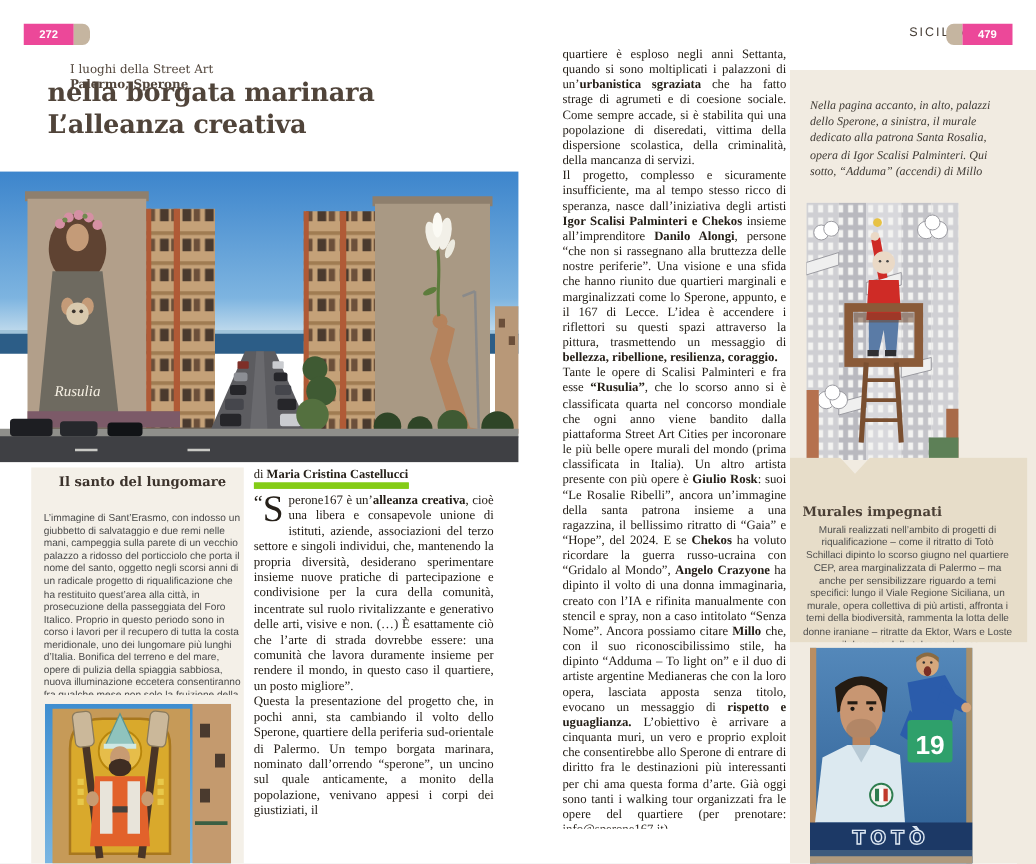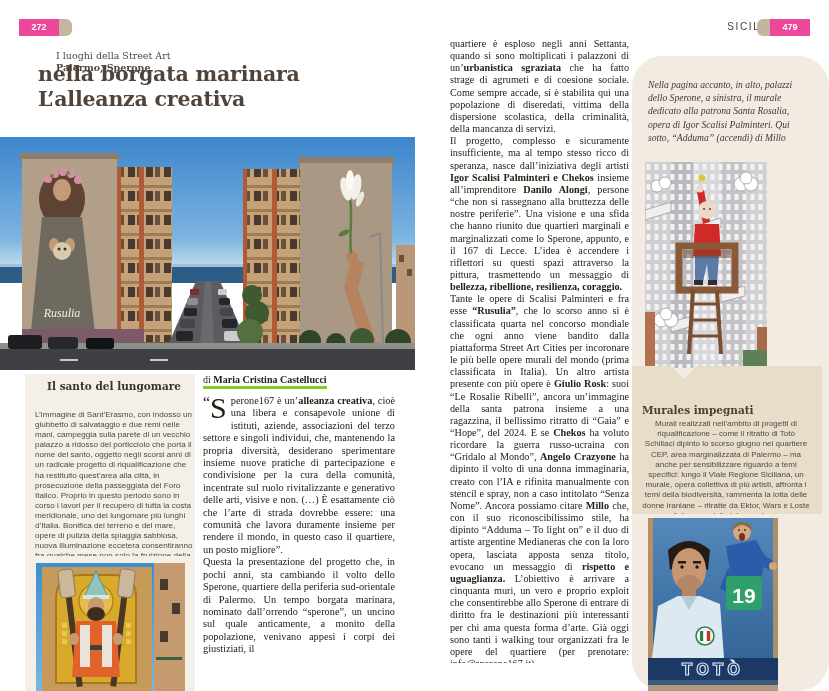--- a/index.html
+++ b/index.html
@@ -25,31 +25,31 @@
   .fig svg{display:block;}
   
   .side-panel{position:absolute;left:25px;top:374px;width:170px;height:317px;background:#f4f0e8;}
   .sidebox{position:absolute;left:35px;top:380px;width:158px;height:176px;overflow:hidden;}
   .sidebox h3{margin:0 0 18px 0;font-family:"DejaVu Serif",serif;font-size:10.5px;color:#3c332c;text-align:center;}
   .sidebox p{margin:0;font-family:"Liberation Sans",sans-serif;font-size:8.1px;
              line-height:10.1px;color:#4a4a4a;}
   
   .article-col{position:absolute;left:203px;top:374px;width:192px;height:317px;overflow:hidden;}
   .byline{font-size:10px;margin-bottom:10px;}
-  .byline span{border-bottom:3px solid #84cc16;padding-bottom:1px;}
+  .byline span{border-bottom:5px solid #84cc16;padding-bottom:1px;}
   .byline .name{font-weight:bold;}
   .body-text{margin:0;font-size:10.3px;line-height:12.4px;text-align:justify;hyphens:auto;}
   .rb{font-weight:bold;}
   .dropwrap{float:left;display:flex;align-items:flex-start;margin:1px 4px 0 0;}
   .oq{font-size:16px;line-height:13px;color:#262019;}
   .dc{font-size:30px;line-height:24px;font-family:"Liberation Serif",serif;}
   .right-col{position:absolute;left:450px;top:38px;width:179px;height:625px;overflow:hidden;}
   .right-col .body-text{font-size:10.2px;line-height:12.15px;}
   
-  .strip{position:absolute;left:632px;top:56px;width:197px;height:635px;background:#f1ebe1;border-radius:31px;}
+  .strip{position:absolute;left:632px;top:56px;width:197px;height:635px;background:#f1ebe1;}
   .photo-caption{position:absolute;left:16px;top:22px;width:152px;font-style:italic;
           font-size:9.6px;line-height:13.2px;color:#3f3a34;}
   .info-box{position:absolute;left:0;top:310px;width:190px;height:148px;background:#e7ddc9;
           clip-path:polygon(0 0,40px 0,52px 13px,64px 0,100% 0,100% 100%,0 100%);
           box-sizing:border-box;padding:26px 12px 8px 10px;overflow:hidden;}
   .info-box h3{margin:12px 0 3px 0;font-family:"DejaVu Serif",serif;font-size:10.5px;color:#4a3f35;}
   .info-box p{margin:0;font-family:"Liberation Sans",sans-serif;font-size:8px;
           line-height:10.2px;color:#4c4c4c;text-align:center;}
 </style>
 </head>

